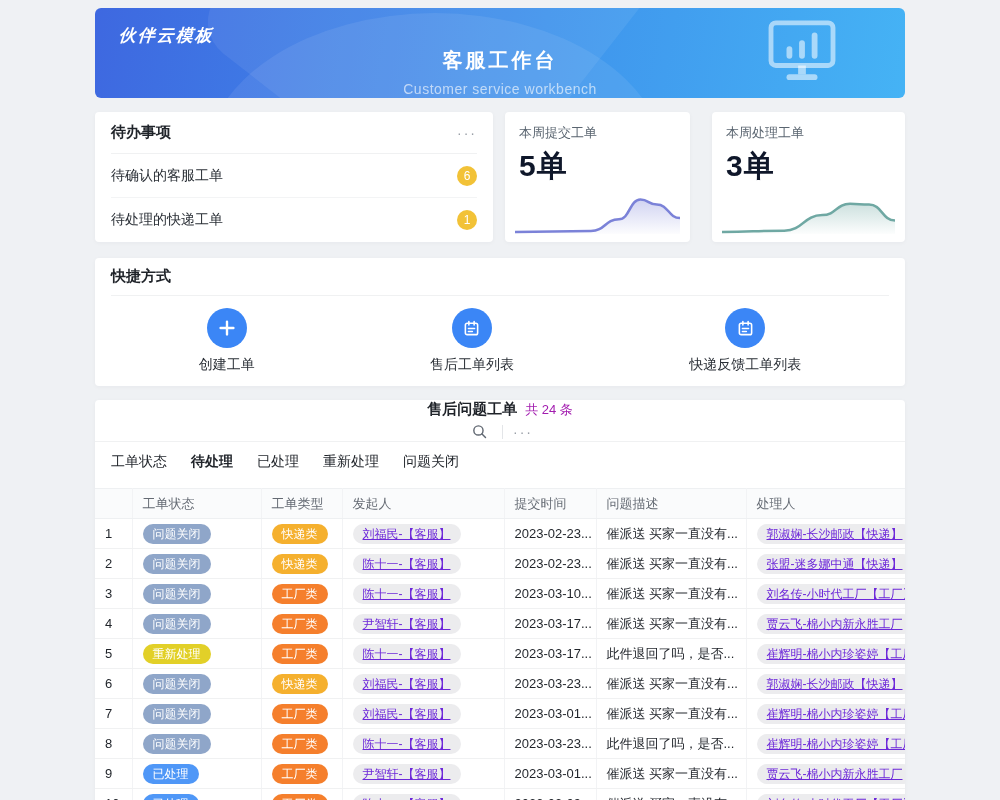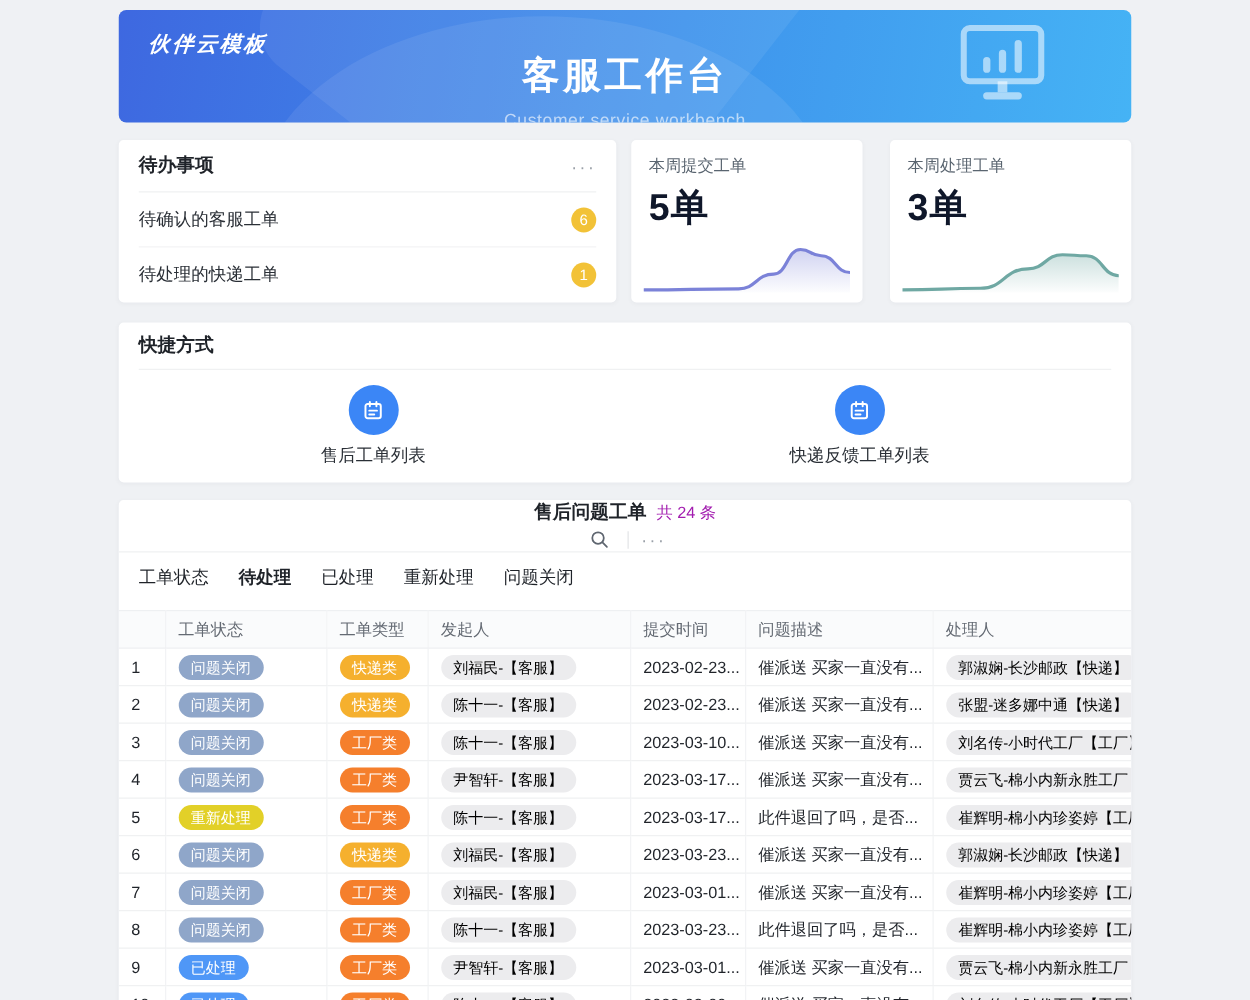--- a/index.html
+++ b/index.html
@@ -27,21 +27,21 @@
     content:""; position:absolute; width:460px; height:300px;
     background:rgba(255,255,255,0.08); border-radius:50%;
     left:110px; bottom:-215px;
   }
   .banner-logo {
     position:absolute; left:24px; top:16px; z-index:2;
     font-family:"DejaVu Serif","Liberation Serif",serif;
     font-style:italic; font-weight:bold; font-size:17px; letter-spacing:2px;
     transform:skewX(-4deg);
   }
-  .banner-title { font-size:30px; font-weight:bold; letter-spacing:3px; z-index:2;margin-top:37px; }
+  .banner-title { font-size:20px; font-weight:bold; letter-spacing:3px; z-index:2;margin-top:37px; }
   .banner-sub { font-size:14px; color:rgba(255,255,255,0.62); margin-top:7px; z-index:2; letter-spacing:0.5px; }
   .banner-pc { position:absolute; right:62px; top:50%; transform:translateY(-50%); z-index:2; }
 
   
   .card { background:#fff; border-radius:4px; box-shadow:0 1px 4px rgba(31,35,41,0.04); }
 
   .row2 { display:flex; margin-bottom:16px; }
   .todo-card { width:398px; height:130px; padding:0 16px; margin-right:12px; overflow:hidden; }
   .card-title-row { height:42px; display:flex; align-items:center; justify-content:space-between; border-bottom:1px solid #f0f1f2; }
   .card-title { font-size:15px; font-weight:bold; color:#1f2329; }
@@ -84,21 +84,21 @@
   table.grid { width:100%; border-collapse:collapse; table-layout:fixed; margin-top:6px; }
   table.grid th, table.grid td {
     height:30px; font-weight:normal; text-align:left; padding:0 0 0 10px;
     border-bottom:1px solid #f0f1f2; border-right:1px solid #f2f3f5;
     white-space:nowrap; overflow:hidden; font-size:13px; color:#1f2329;
   }
   table.grid th { background:#fafbfc; color:#646a73; border-top:1px solid #eef0f2; border-bottom:1px solid #eef0f2; }
   table.grid th:last-child, table.grid td:last-child { border-right:none; }
   td.num, th.num { text-align:center; padding:0; color:#8f959e; }
   .pill { display:inline-block; line-height:20px; border-radius:10px; padding:0 10px; font-size:12px; color:#fff; }
-  .pill.person { background:#ececee; color:#000000; }
+  .pill.person { background:#ececee; color:#6d28d9;text-decoration:underline; }
 </style>
 </head>
 <body>
 
 <div class="wrap">
 
   <div class="banner">
     <div class="banner-logo">伙伴云模板</div>
     <div class="banner-title">客服工作台</div>
     <div class="banner-sub">Customer service workbench</div>
@@ -163,20 +163,28 @@
           </svg>
         </div>
     </div>
   </div>
 
   <div class="card shortcut-card">
     <div class="shortcut-title-row">
       <span class="card-title">快捷方式</span>
     </div>
     <div class="shortcut-list" id="shortcut-list">
+        <div class="shortcut">
+          <div class="shortcut-circle" style="background: rgb(59, 134, 246);">
+            <svg width="22" height="22" viewBox="0 0 24 24">
+              <path d="M12 5v14M5 12h14" stroke="#fff" stroke-width="2.6" stroke-linecap="round"></path>
+            </svg>
+          </div>
+          <div class="shortcut-label">创建工单</div>
+        </div>
         <div class="shortcut">
           <div class="shortcut-circle" style="background: rgb(59, 134, 246);">
             <svg width="21" height="21" viewBox="0 0 24 24" fill="none">
    <rect x="5" y="6" width="14" height="13" rx="2" stroke="#fff" stroke-width="1.8"></rect>
    <path d="M9 4v4M15 4v4M8.5 12h7M8.5 15.5h4.5" stroke="#fff" stroke-width="1.8" stroke-linecap="round"></path>
             </svg>
           </div>
           <div class="shortcut-label">售后工单列表</div>
         </div>
         <div class="shortcut">

